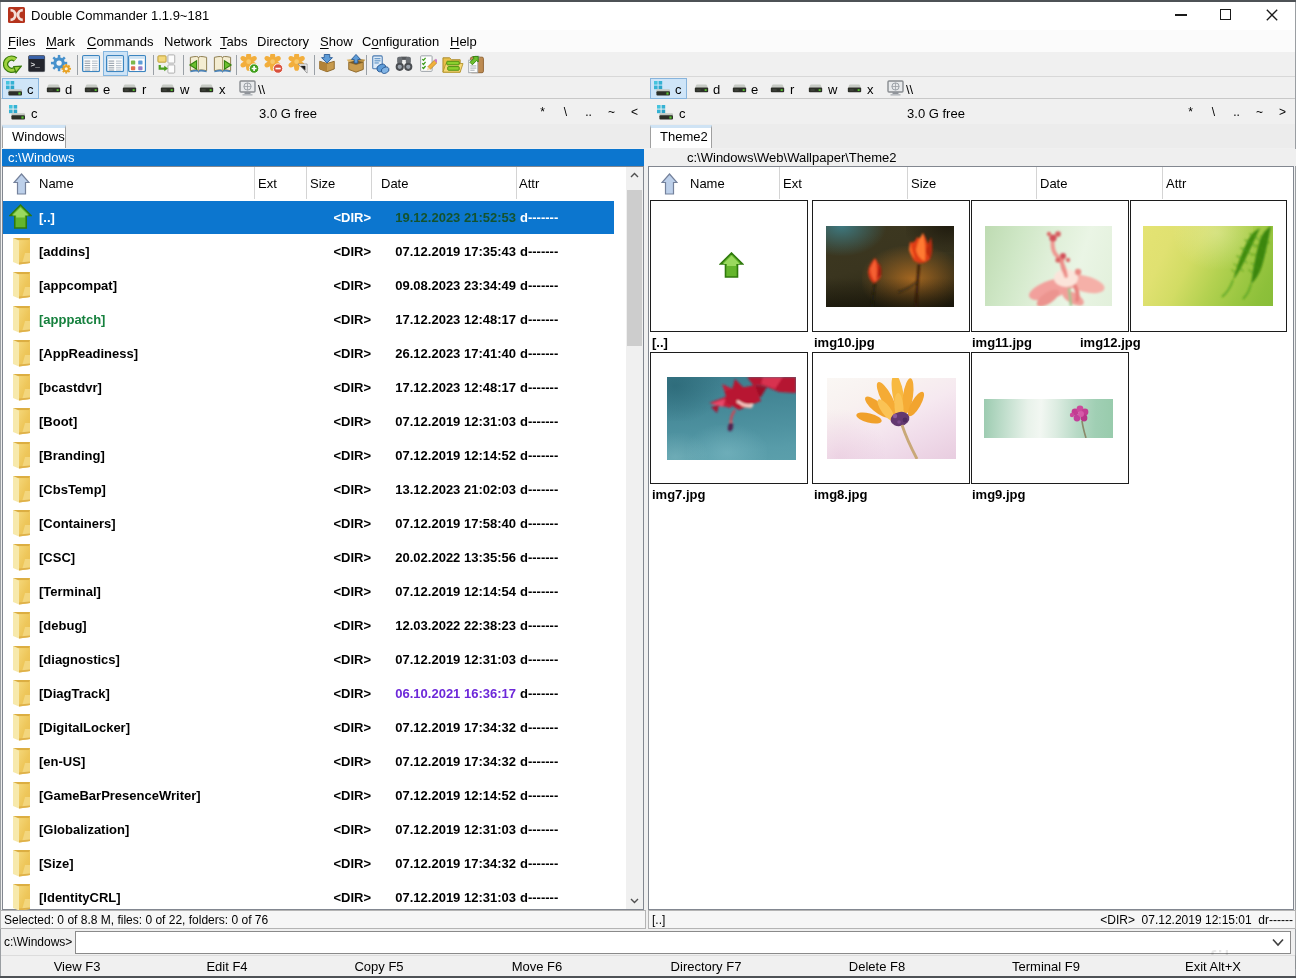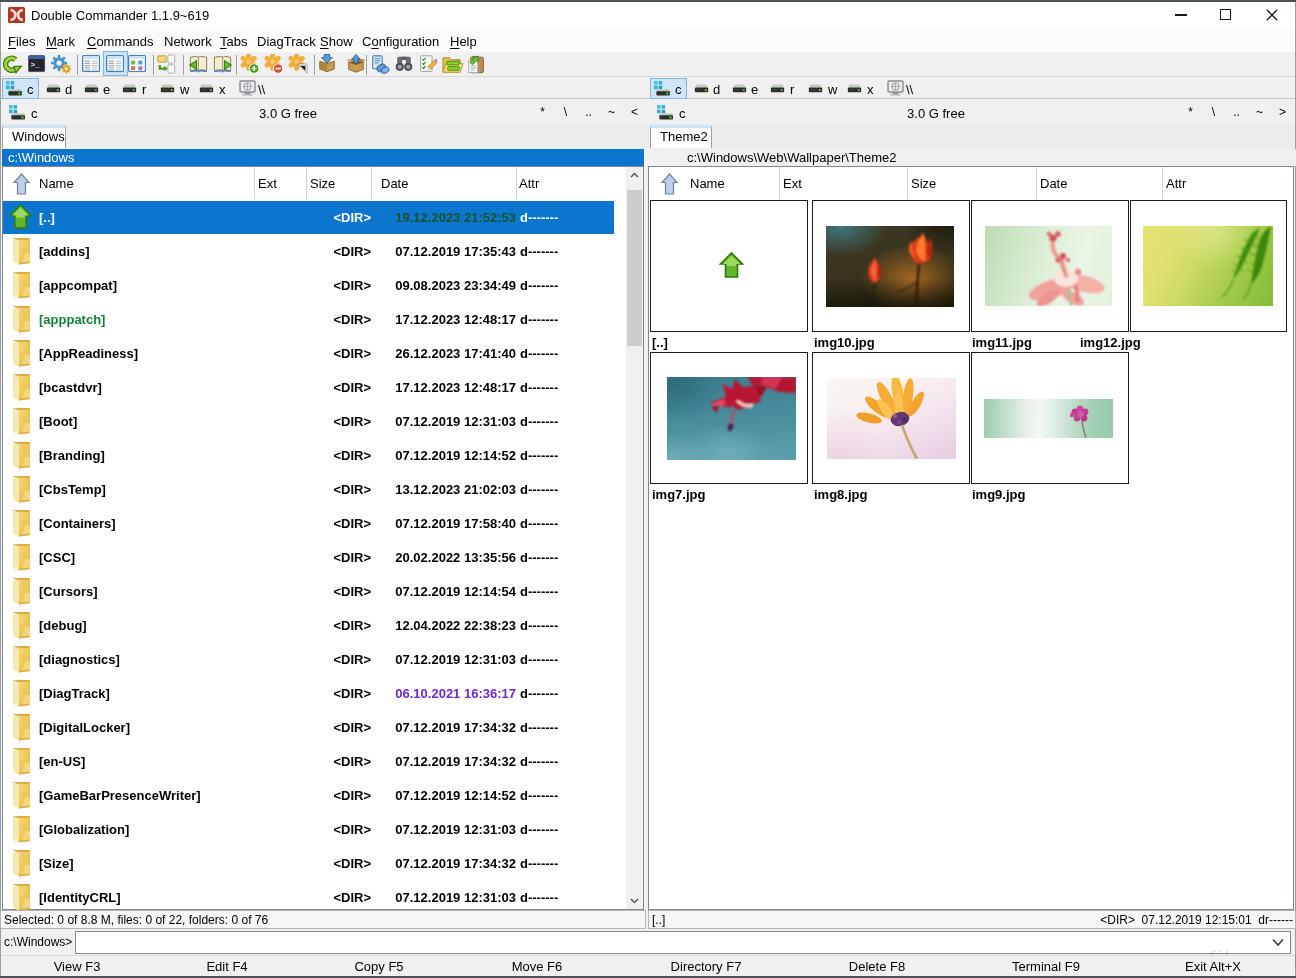--- a/index.html
+++ b/index.html
@@ -19,37 +19,37 @@
 <div class="ab" style="left:1295px;top:2px;width:1px;height:974px;background:#9a9ea2"></div>
 
 <div class="ab" style="left:1px;top:2px;width:1294px;height:28px;background:#ffffff"></div>
 <div class="ab" style="left:8px;top:7px">
     <svg width="17" height="16" viewBox="0 0 17 16">
 <rect width="17" height="16" rx="1.5" fill="#b5331c"></rect>
 <path d="M2.5 3.2 A 4.6 4.6 0 0 1 2.5 12.8" fill="none" stroke="#f3ddd6" stroke-width="2.8"></path>
 <path d="M14.8 12.8 A 4.6 4.6 0 0 1 14.8 3.2" fill="none" stroke="#f3ddd6" stroke-width="2.8"></path>
 </svg>
   </div>
-<div class="ab lbl13" style="left:31px;top:8px">Double Commander 1.1.9~619</div>
+<div class="ab lbl13" style="left:31px;top:8px">Double Commander 1.1.9~181</div>
 <div class="ab" style="left:1175px;top:14px;width:12px;height:1.5px;background:#1a1a1a"></div>
 <div class="ab" style="left:1220px;top:9px;width:11px;height:11px;border:1.2px solid #1a1a1a"></div>
 <div class="ab" style="left:1266px;top:9px;width:12px;height:12px">
     <svg width="12" height="12">
 <path d="M0.8 0.8 L11.2 11.2 M11.2 0.8 L0.8 11.2" stroke="#1a1a1a" stroke-width="1.3"></path>
     </svg>
   </div>
 
 <div class="ab" style="left:1px;top:30px;width:1294px;height:22px;background:#fbfbfb"></div>
 
 <div class="ab lbl13" style="left:8px;top:34px"><u>F</u>iles</div>
 <div class="ab lbl13" style="left:46px;top:34px"><u>M</u>ark</div>
 <div class="ab lbl13" style="left:87px;top:34px"><u>C</u>ommands</div>
 <div class="ab lbl13" style="left:164px;top:34px">Network</div>
 <div class="ab lbl13" style="left:220px;top:34px"><u>T</u>abs</div>
-<div class="ab lbl13" style="left:257px;top:34px">DiagTrack</div>
+<div class="ab lbl13" style="left:257px;top:34px">Directory</div>
 <div class="ab lbl13" style="left:320px;top:34px"><u>S</u>how</div>
 <div class="ab lbl13" style="left:362px;top:34px">C<u>o</u>nfiguration</div>
 <div class="ab lbl13" style="left:450px;top:34px"><u>H</u>elp</div>
 <div class="ab" style="left:1px;top:52px;width:1294px;height:25px;background:#f0f0f0;border-bottom:1px solid #d8d8d8"></div>
 <div class="ab" style="left:76.5px;top:55px;width:1px;height:20px;background:#9aa0a6"></div>
 <div class="ab" style="left:153.0px;top:55px;width:1px;height:20px;background:#9aa0a6"></div>
 <div class="ab" style="left:182.5px;top:55px;width:1px;height:20px;background:#9aa0a6"></div>
 <div class="ab" style="left:236.0px;top:55px;width:1px;height:20px;background:#9aa0a6"></div>
 <div class="ab" style="left:313.5px;top:55px;width:1px;height:20px;background:#9aa0a6"></div>
 <div class="ab" style="left:365.5px;top:55px;width:1px;height:20px;background:#9aa0a6"></div>
@@ -752,21 +752,21 @@
 </linearGradient>
       </defs>
 <polygon points="3,1 20,1 20,26 6,26" fill="url(#fg)"></polygon>
 <polygon points="3,1 20,1 19,3 5,3" fill="#dcae42"></polygon>
 <polygon points="3,1 9,3.5 9,27.5 3,25" fill="#f7e9ac"></polygon>
 <polygon points="9,3.5 20,3.5 20,26 9,27.5" fill="url(#fg)"></polygon>
 <polygon points="15,16 20,16 20,26 12,26.8" fill="#f3d67d"></polygon>
 <polygon points="9,25.5 20,24.5 20,26 9,27.5" fill="#dfb14a"></polygon>
 </svg>
   </div>
-<div class="ab rowt" style="left:39px;top:584px;color:#000">[Cursors]</div>
+<div class="ab rowt" style="left:39px;top:584px;color:#000">[Terminal]</div>
 <div class="ab rowt" style="left:306px;top:584px;width:65px;text-align:right;color:#000">&lt;DIR&gt;</div>
 <div class="ab rowt" style="left:371px;top:584px;width:145px;text-align:right;color:#000">07.12.2019 12:14:54</div>
 <div class="ab rowt" style="left:520px;top:584px;color:#000">d-------</div>
 <div class="ab" style="left:10px;top:611px">
     <svg width="22" height="28" viewBox="0 0 22 28">
 <defs>
         <linearGradient id="fg" x1="0" y1="0" x2="1" y2="1">
 <stop offset="0" stop-color="#f4d678"></stop>
           <stop offset="0.5" stop-color="#eec75b"></stop>
           <stop offset="1" stop-color="#e9bd4e"></stop>
@@ -775,21 +775,21 @@
 <polygon points="3,1 20,1 20,26 6,26" fill="url(#fg)"></polygon>
 <polygon points="3,1 20,1 19,3 5,3" fill="#dcae42"></polygon>
 <polygon points="3,1 9,3.5 9,27.5 3,25" fill="#f7e9ac"></polygon>
 <polygon points="9,3.5 20,3.5 20,26 9,27.5" fill="url(#fg)"></polygon>
 <polygon points="15,16 20,16 20,26 12,26.8" fill="#f3d67d"></polygon>
 <polygon points="9,25.5 20,24.5 20,26 9,27.5" fill="#dfb14a"></polygon>
 </svg>
   </div>
 <div class="ab rowt" style="left:39px;top:618px;color:#000">[debug]</div>
 <div class="ab rowt" style="left:306px;top:618px;width:65px;text-align:right;color:#000">&lt;DIR&gt;</div>
-<div class="ab rowt" style="left:371px;top:618px;width:145px;text-align:right;color:#000">12.04.2022 22:38:23</div>
+<div class="ab rowt" style="left:371px;top:618px;width:145px;text-align:right;color:#000">12.03.2022 22:38:23</div>
 <div class="ab rowt" style="left:520px;top:618px;color:#000">d-------</div>
 <div class="ab" style="left:10px;top:645px">
     <svg width="22" height="28" viewBox="0 0 22 28">
 <defs>
         <linearGradient id="fg" x1="0" y1="0" x2="1" y2="1">
 <stop offset="0" stop-color="#f4d678"></stop>
           <stop offset="0.5" stop-color="#eec75b"></stop>
           <stop offset="1" stop-color="#e9bd4e"></stop>
 </linearGradient>
       </defs>

